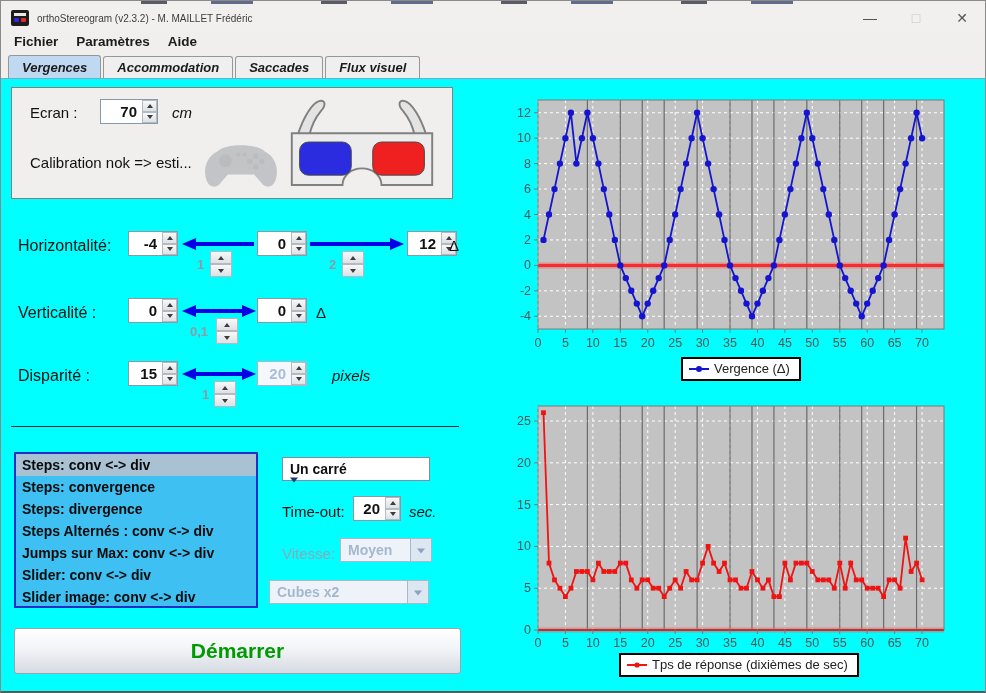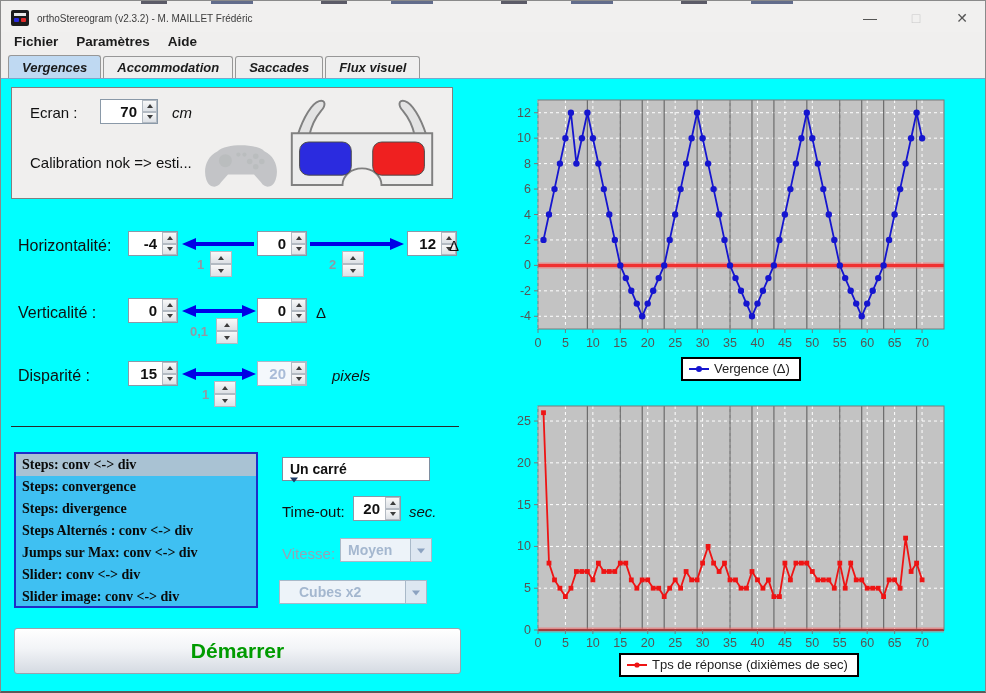--- a/index.html
+++ b/index.html
@@ -50,21 +50,21 @@
   .combo-val{flex:1;font-weight:bold;font-size:14px;color:#111;padding:3px 0 0 7px;white-space:nowrap;overflow:hidden;}
   .combo-btn{width:20px;background:linear-gradient(#fbfcfd,#ccd6e2);border-left:1px solid #8a9ab0;position:relative;}
   .combo-btn::after{content:"";position:absolute;left:50%;top:55%;transform:translate(-50%,-50%);
      border-left:4.5px solid transparent;border-right:4.5px solid transparent;border-top:5.5px solid #1d3a66;}
   .combo.disabled{background:#edf3f9;border-color:#a9b9c9;}
   .combo.disabled .combo-val{color:#a4b7cf;}
   .combo.disabled .combo-btn{background:#dde7f1;border-left-color:#a9b9c9;}
   .combo.disabled .combo-btn::after{border-top-color:#8ba2c0;}
   
   .modelist{position:absolute;left:13px;top:373px;width:244px;height:156px;background:#3fc0f2;border:2px solid #1e2ec8;box-sizing:border-box;}
-  .list-row{height:22px;line-height:22px;padding-left:6px;font-weight:bold;font-size:14px;color:#0a0a0a;white-space:nowrap;font-family:Liberation Serif, serif;}
+  .list-row{height:22px;line-height:22px;padding-left:6px;font-weight:bold;font-size:14px;color:#0a0a0a;white-space:nowrap;}
   .list-row.selected{background:#a9c2d3;}
   
   .separator{position:absolute;left:10px;top:347px;width:448px;border-top:1px solid #2a2a2a;}
   
   .startbtn{position:absolute;left:13px;top:549px;width:445px;height:44px;border:1px solid #9aa2ad;border-radius:3px;
      background:linear-gradient(#ffffff,#f2f4f7 45%,#d5dae2);display:flex;align-items:center;justify-content:center;
      font-weight:bold;font-size:21px;color:#009b00;}
   
   .chartbox{position:absolute;background:transparent;}
   #chart0{left:500px;top:12px;width:456px;height:268px;}
@@ -267,21 +267,21 @@
           <span class="sb up"></span>
           <span class="sb dn"></span>
         </span>
     </div>
     <span class="lbl it" style="left:408px;top:424px;">sec.</span>
     <span class="lbl gray" style="left:281px;top:466px;">Vitesse:</span>
     <div class="combo disabled" style="left:339px;top:459px;width:92px;">
       <span class="combo-val">Moyen</span>
       <span class="combo-btn"></span>
     </div>
-    <div class="combo disabled" style="left:278px;top:501px;width:148px;padding-left:12px;">
+    <div class="combo disabled" style="left:268px;top:501px;width:160px;">
       <span class="combo-val">Cubes x2</span>
       <span class="combo-btn"></span>
     </div>
 
     <div class="startbtn">
       <span>Démarrer</span>
     </div>
 
     <div id="chart0" class="chartbox"><svg width="456" height="268" xmlns="http://www.w3.org/2000/svg" font-family="Liberation Sans, sans-serif">
           <rect x="37" y="9" width="406" height="229" fill="#c3c3c3"></rect>

